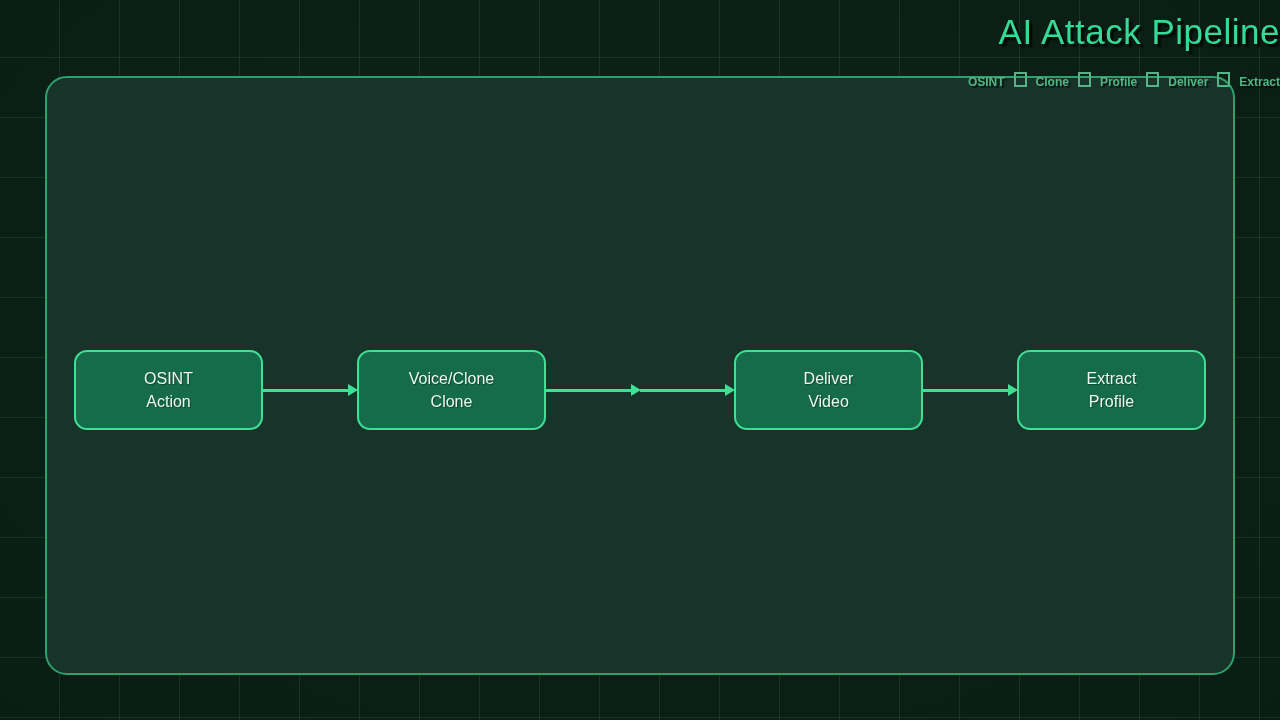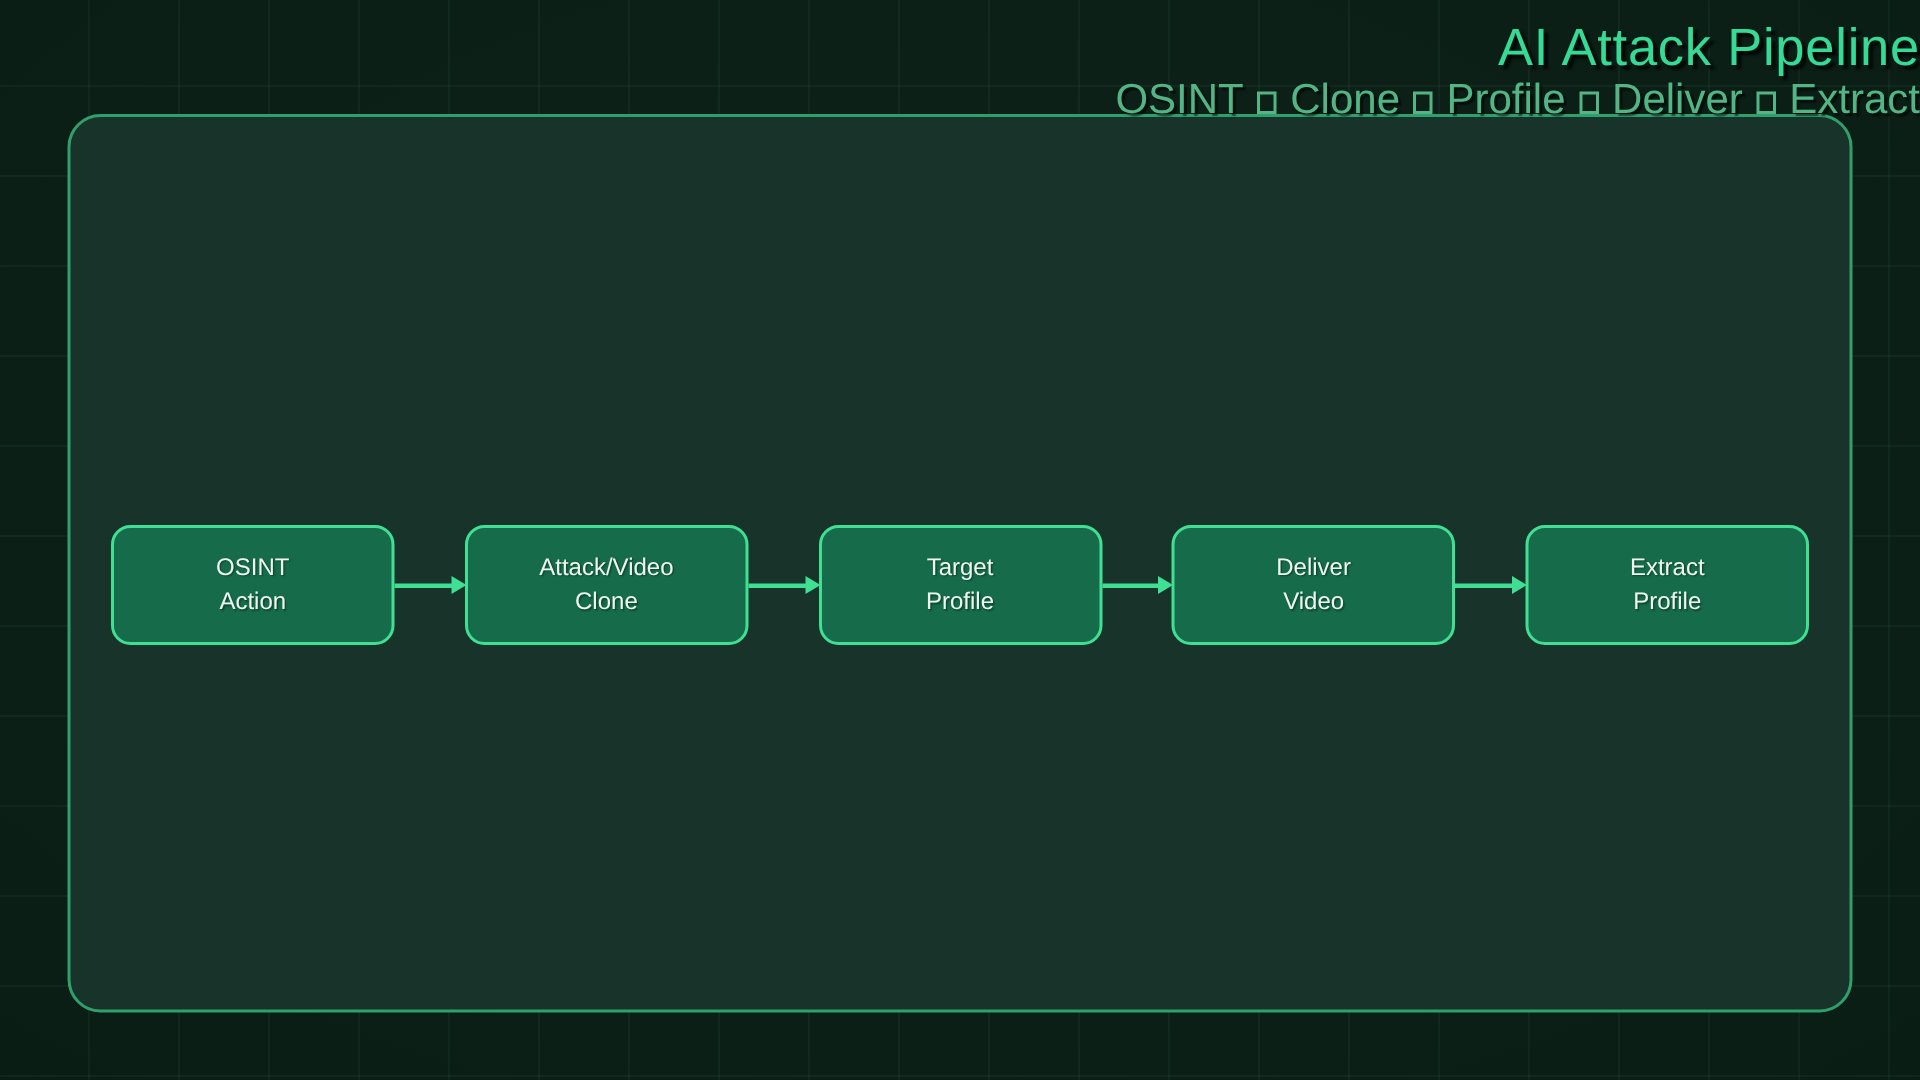--- a/index.html
+++ b/index.html
@@ -41,23 +41,23 @@
   .title {
     margin: 0;
     font-size: 35px;
     font-weight: 400;
     letter-spacing: 0.5px;
     color: var(--title-text);
     text-shadow: 3px 3px 2px rgba(0,0,0,0.78);
     line-height: 40px;
   }
   .subtitle {
-    margin-top: 2px;
-    font-size: 28px;
-    font-weight: 400;
+    margin-top: 18px;
+    font-size: 12px;
+    font-weight: 700;
     color: var(--subtitle-text);
     text-shadow: 2px 2px 1px rgba(0,0,0,0.55);
     line-height: 24px;
     white-space: nowrap;
   }
   .tofu {
     display: inline-block;
     width: 13px;
     height: 15px;
     border: 2px solid currentColor;
@@ -145,30 +145,26 @@
     <div class="flow-row" id="flow-row">
         <div class="node">
           <span>OSINT</span>
           <span>Action</span>
         </div>
         <div class="connector">
           <div class="shaft"></div>
           <div class="head"></div>
         </div>
         <div class="node">
-          <span>Attack/Video</span>
+          <span>Voice/Clone</span>
           <span>Clone</span>
         </div>
         <div class="connector">
           <div class="shaft"></div>
           <div class="head"></div>
-        </div>
-        <div class="node">
-          <span>Target</span>
-          <span>Profile</span>
         </div>
         <div class="connector">
           <div class="shaft"></div>
           <div class="head"></div>
         </div>
         <div class="node">
           <span>Deliver</span>
           <span>Video</span>
         </div>
         <div class="connector">

